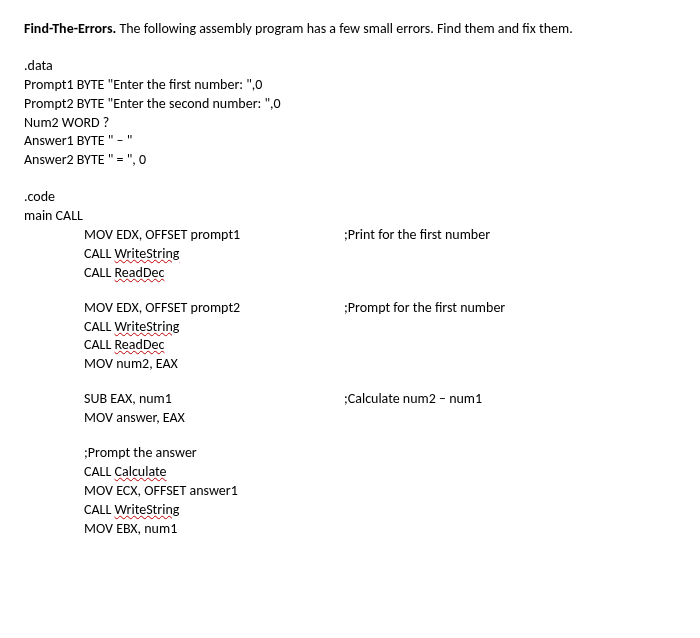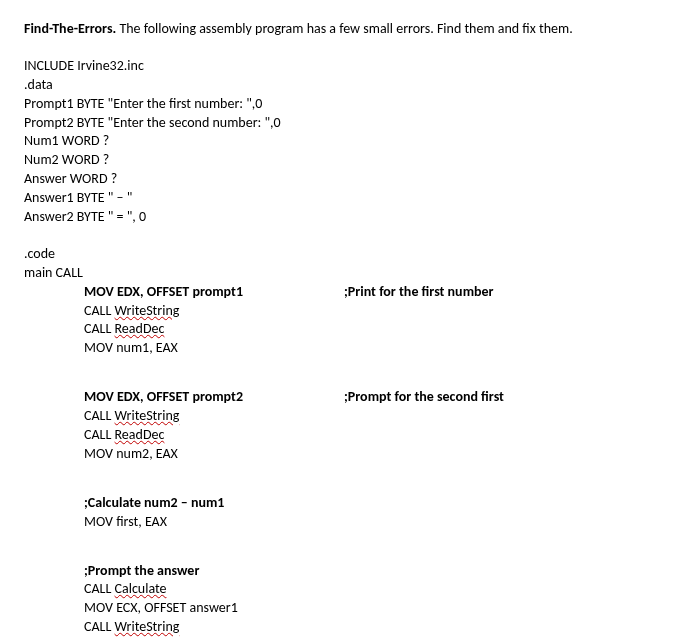--- a/index.html
+++ b/index.html
@@ -24,85 +24,81 @@
     }
     .code-line {
       white-space: pre;
       font-family: Calibri, 'Segoe UI', Arial, sans-serif;
     }
     .indent {
       padding-left: 60px;
     }
     .row {
       display: flex;
-      font-weight: bold;
     }
     .col-instr {
       width: 260px;
       white-space: pre;
     }
     .col-comment {
       white-space: pre;
     }
     .wavy {
       text-decoration: underline wavy #c00000;
       text-decoration-thickness: 1px;
     }
     .block {
-      margin-top: 30px;
+      margin-top: 16px;
     }
   </style>
 </head>
 <body>
 
 <div class="title-line">
   <span class="bold">Find-The-Errors.</span><span> The following assembly program has a few small errors. Find them and fix them.</span>
 </div>
 
 <div class="section">
-  <div class="code-line">INCLUDE Irvine32.inc</div>
   <div class="code-line">.data</div>
   <div class="code-line">Prompt1 BYTE "Enter the first number: ",0</div>
   <div class="code-line">Prompt2 BYTE "Enter the second number: ",0</div>
-  <div class="code-line">Num1 WORD ?</div>
   <div class="code-line">Num2 WORD ?</div>
-  <div class="code-line">Answer WORD ?</div>
   <div class="code-line">Answer1 BYTE " – "</div>
   <div class="code-line">Answer2 BYTE " = ", 0</div>
 </div>
 
 <div class="section">
   <div class="code-line">.code</div>
   <div class="code-line">main CALL</div>
 
   <div class="indent">
     <div class="row">
       <span class="col-instr">MOV EDX, OFFSET prompt1</span>
       <span class="col-comment">;Print for the first number</span>
     </div>
     <div class="code-line"><span>CALL </span><span class="wavy">WriteString</span></div>
     <div class="code-line"><span>CALL </span><span class="wavy">ReadDec</span></div>
-    <div class="code-line">MOV num1, EAX</div>
   </div>
 
   <div class="indent block">
     <div class="row">
       <span class="col-instr">MOV EDX, OFFSET prompt2</span>
-      <span class="col-comment">;Prompt for the second first</span>
+      <span class="col-comment">;Prompt for the first number</span>
     </div>
     <div class="code-line"><span>CALL </span><span class="wavy">WriteString</span></div>
     <div class="code-line"><span>CALL </span><span class="wavy">ReadDec</span></div>
     <div class="code-line">MOV num2, EAX</div>
   </div>
 
   <div class="indent block">
     <div class="row">
+      <span class="col-instr">SUB EAX, num1</span>
       <span class="col-comment">;Calculate num2 – num1</span>
     </div>
-    <div class="code-line">MOV first, EAX</div>
+    <div class="code-line">MOV answer, EAX</div>
   </div>
 
   <div class="indent block">
     <div class="row">
       <span class="col-comment">;Prompt the answer</span>
     </div>
     <div class="code-line"><span>CALL </span><span class="wavy">Calculate</span></div>
     <div class="code-line">MOV ECX, OFFSET answer1</div>
     <div class="code-line"><span>CALL </span><span class="wavy">WriteString</span></div>
     <div class="code-line">MOV EBX, num1</div>

